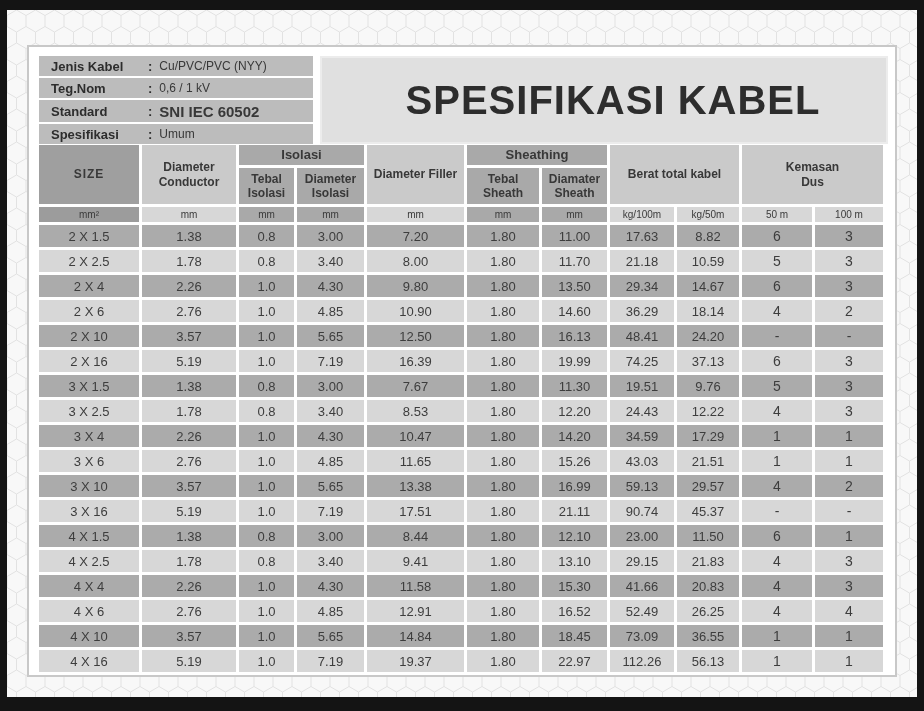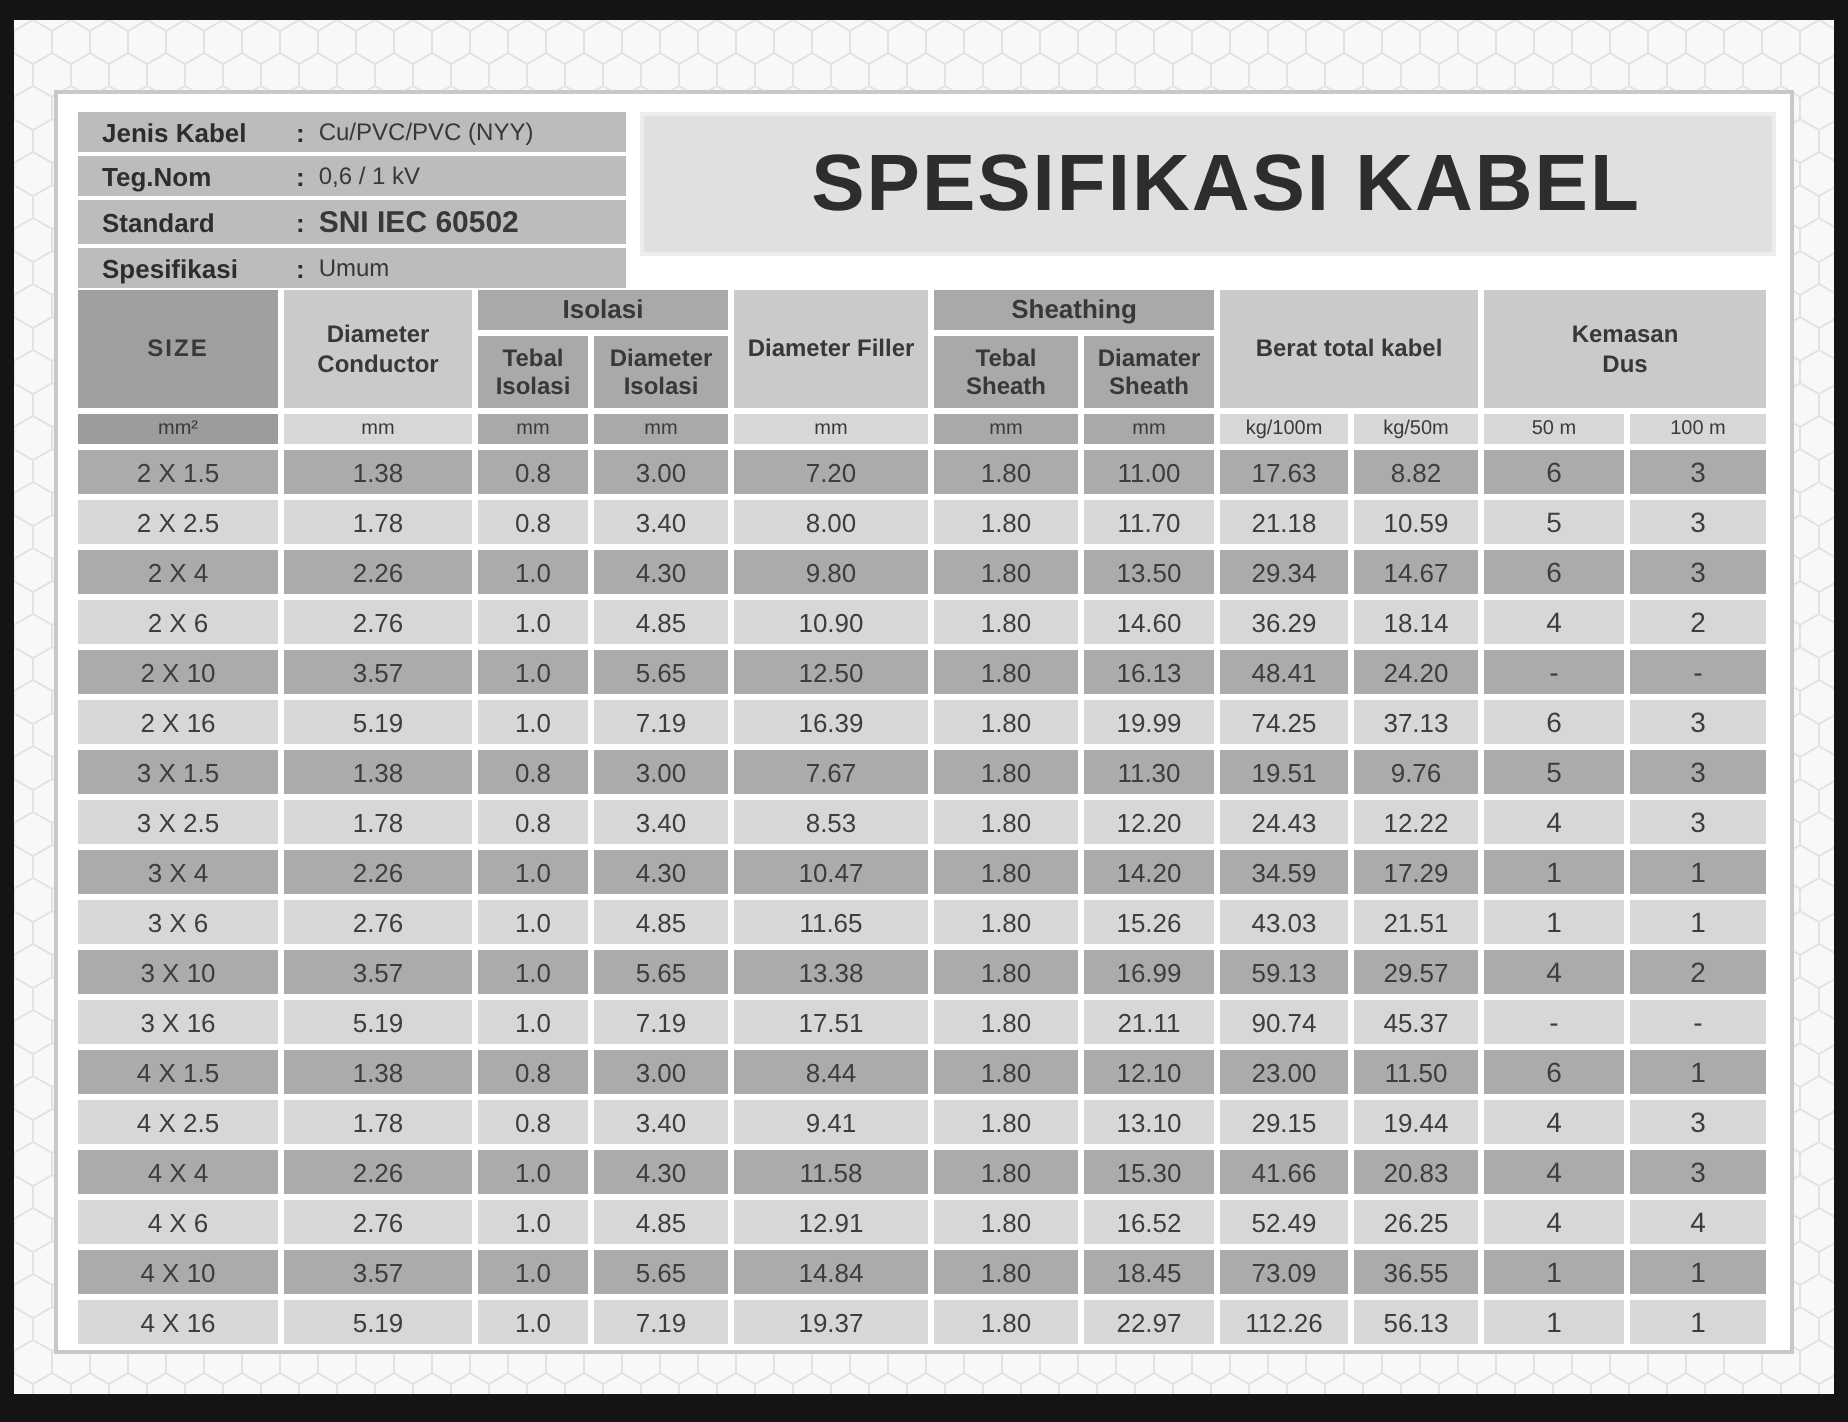--- a/index.html
+++ b/index.html
@@ -41,21 +41,21 @@
     padding-left:12px;
   }
   .info-label { width:97px; font-weight:bold; font-size:13px; color:var(--ink, #2d2d2d); }
   .info-colon { font-weight:bold; font-size:13px; margin-right:7px; color:var(--ink, #2d2d2d); }
   .info-value { font-size:12px; color:#383838; }
   .info-row.std { height:22px; }
   .info-row.std .info-value { font-weight:bold; font-size:15px; }
 
   
   .spec-title-box {
-    position:absolute; left:291px; top:9px; right:7px; height:72px;
+    position:absolute; left:291px; top:9px; right:7px; height:88px;
     background:var(--title-box, #e0e0e0);
     border:2px solid #ececec;
     display:flex; align-items:center; justify-content:center;padding-left:18px;
   }
   .spec-title {
     font-size:40px; font-weight:bold; letter-spacing:1px;
     color:var(--ink, #2d2d2d);
   }
 
   
@@ -351,21 +351,21 @@
             </tr>
             <tr>
               <td>4 X 2.5</td>
               <td>1.78</td>
               <td>0.8</td>
               <td>3.40</td>
               <td>9.41</td>
               <td>1.80</td>
               <td>13.10</td>
               <td>29.15</td>
-              <td>19.44</td>
+              <td>21.83</td>
               <td>4</td>
               <td>3</td>
             </tr>
             <tr>
               <td>4 X 4</td>
               <td>2.26</td>
               <td>1.0</td>
               <td>4.30</td>
               <td>11.58</td>
               <td>1.80</td>

